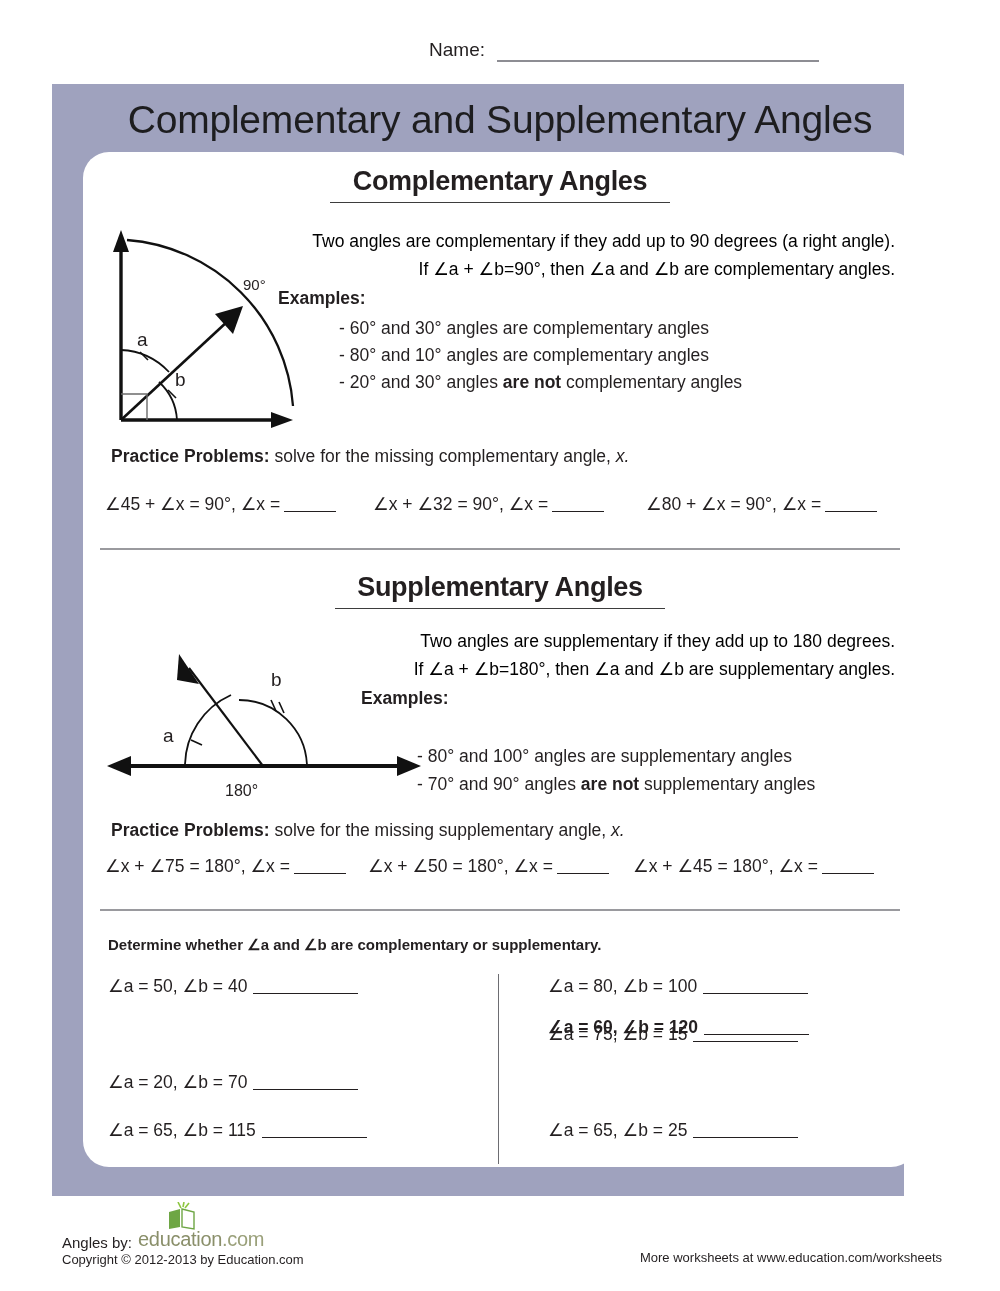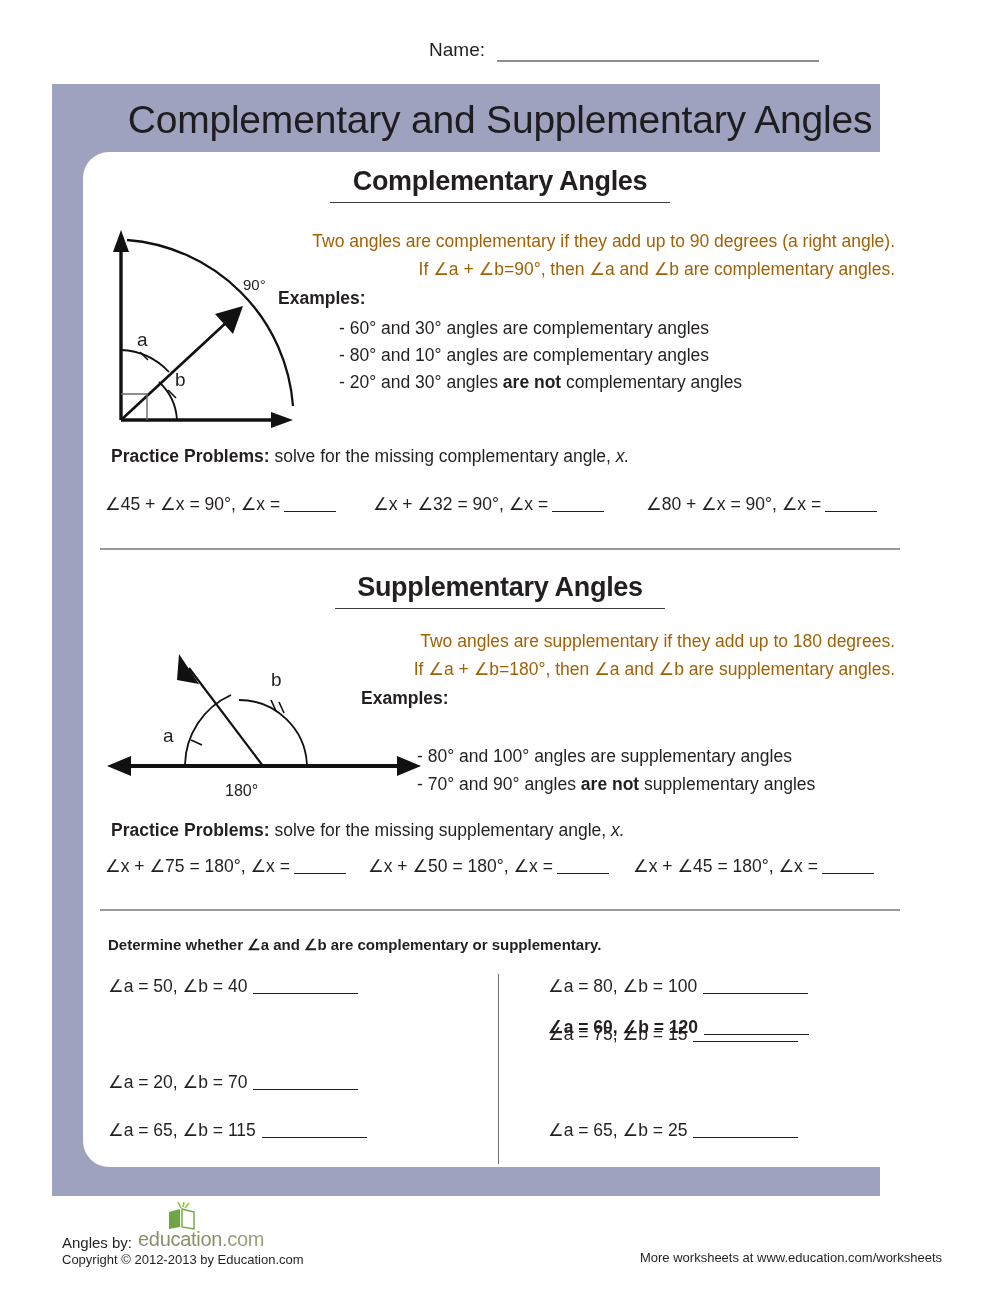--- a/index.html
+++ b/index.html
@@ -43,20 +43,21 @@
   }
 
   
   .frame {
     position: absolute;
     left: 52px;
     top: 84px;
     width: 828px;
     height: 1112px;
     background: #9fa2be;
+    padding-left: 24px;
   }
   .worksheet-title {
     position: absolute;
     left: 0; top: 14px;
     width: 896px;
     text-align: center;
     font-size: 39px;
     font-weight: 400;
     color: #1d1d1f;
     letter-spacing: -0.2px;
@@ -83,21 +84,21 @@
     color: #231f20;
     letter-spacing: -0.3px;
   }
   .sec-underline {
     height: 0;
     border-bottom: 1.6px solid #3d3d3d;
     margin: 5px auto 0 auto;
   }
 
   
-  .tx { font-size: 17.5px; color: #a16207; line-height: 1.35; }
+  .tx { font-size: 17.5px; color: #000000; line-height: 1.35; }
   .bold { font-weight: bold; }
   .ital { font-style: italic; }
 
   
   .abs { position: absolute; }
 
   .def-line { text-align: right; }
 
   .examples-label { font-weight: bold; font-size: 17.5px; }
   .ex-item { font-size: 17.5px; white-space: nowrap; }

